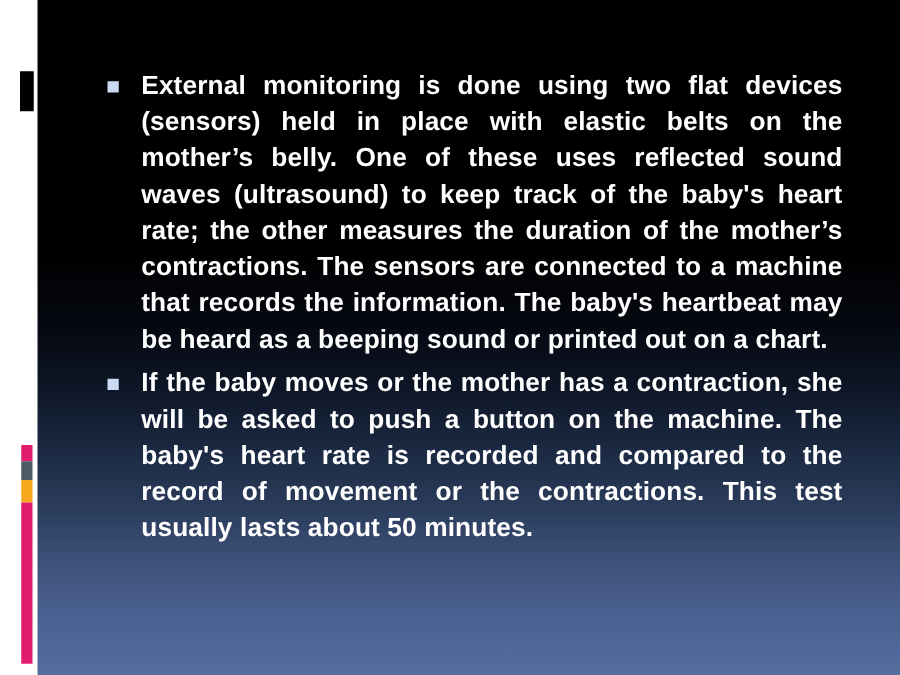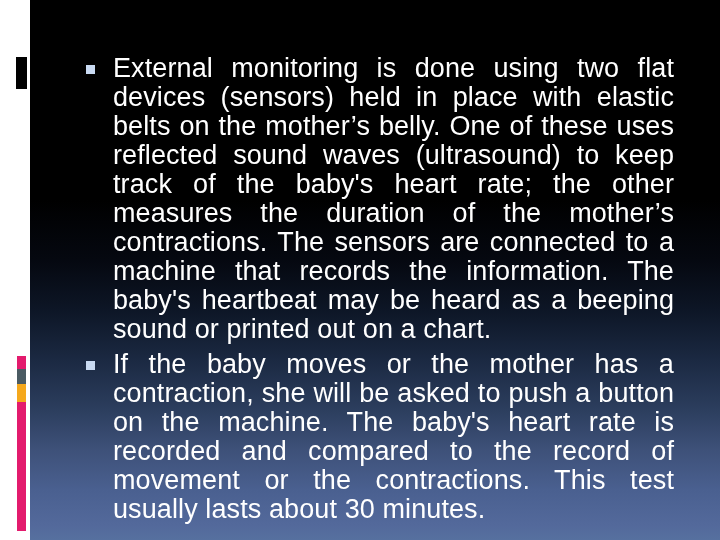--- a/index.html
+++ b/index.html
@@ -69,26 +69,26 @@
     flex: 0 0 auto;
     width: 9px;
     height: 9px;
     margin-top: 11px;
     margin-right: 18px;
     background: #c9daf2;
   }
   .bullet-text {
     flex: 1 1 auto;
     color: #ffffff;
-    font-size: 27px;
+    font-size: 21px;
     line-height: 29px;
     text-align: justify;
     text-justify: inter-word;
     letter-spacing: 0.1px;
-    font-weight: 400;
+    font-weight: 700;
   }
   .bullet-text:last-child { text-align: justify; }
 </style>
 </head>
 <body>
 
 <div class="slide">
 
   <div class="left-white-band"></div>
   <div class="left-black-block"></div>
@@ -100,17 +100,17 @@
 
   <div class="body-content">
 
     <div class="bullet-row">
       <span class="bullet-glyph"></span>
       <span class="bullet-text">External monitoring is done using two flat devices (sensors) held in place with elastic belts on the mother’s belly. One of these uses reflected sound waves (ultrasound) to keep track of the baby's heart rate; the other measures the duration of the mother’s contractions. The sensors are connected to a machine that records the information. The baby's heartbeat may be heard as a beeping sound or printed out on a chart.</span>
     </div>
 
     <div class="bullet-row">
       <span class="bullet-glyph"></span>
-      <span class="bullet-text">If the baby moves or the mother has a contraction, she will be asked to push a button on the machine. The baby's heart rate is recorded and compared to the record of movement or the  contractions. This test usually lasts about 30 minutes.</span>
+      <span class="bullet-text">If the baby moves or the mother has a contraction, she will be asked to push a button on the machine. The baby's heart rate is recorded and compared to the record of movement or the  contractions. This test usually lasts about 50 minutes.</span>
     </div>
 
   </div>
 </div>
 
 </body></html>

